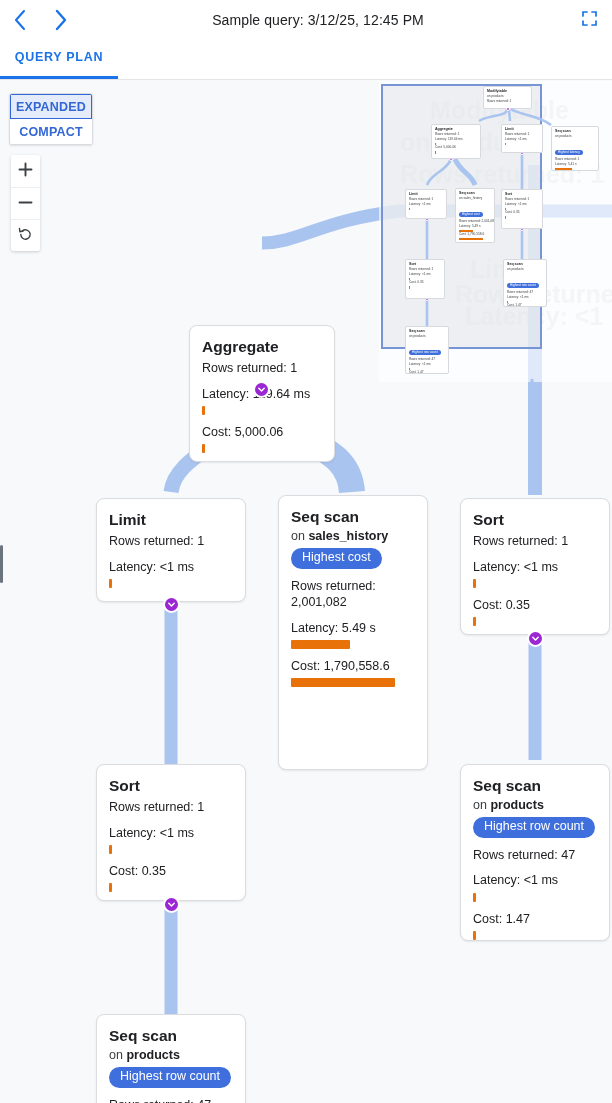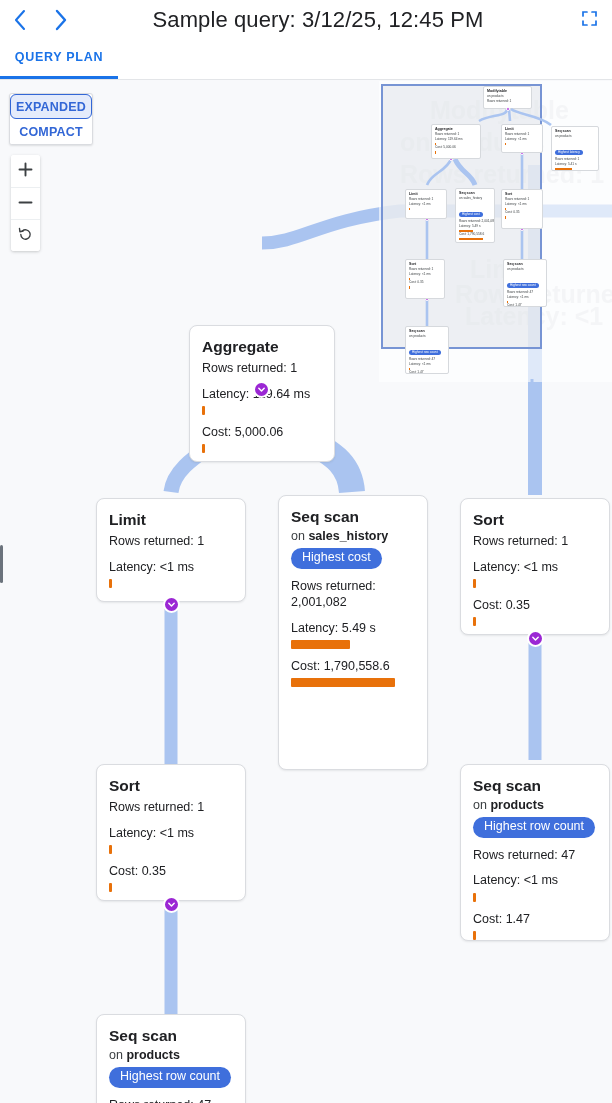--- a/index.html
+++ b/index.html
@@ -15,21 +15,21 @@
   .header {
     position: absolute; top: 0; left: 0; width: 612px; height: 39px;
     background: #ffffff; display: flex; align-items: center;
   }
   .nav-btn {
     width: 40px; height: 39px; display: flex; align-items: center; justify-content: center;
     background: none; border: none; cursor: pointer;
   }
   .nav-btn svg { display: block; }
   .header-title {
-    flex: 1; text-align: center; font-size: 22px; color: #202124;
+    flex: 1; text-align: center; font-size: 14px; color: #202124;
     letter-spacing: 0.1px; margin-left: -10px; white-space: nowrap;
   }
   .fullscreen-btn {
     width: 46px; height: 39px; display: flex; align-items: center; justify-content: center;
     background: none; border: none; cursor: pointer;
   }
 
   
   .tabbar {
     position: absolute; top: 39px; left: 0; width: 612px; height: 41px;
@@ -85,21 +85,21 @@
     position: absolute; left: 9px; top: 13px; width: 84px;
     background: #ffffff; border: 1px solid #dadce0; border-radius: 3px;
     box-shadow: 0 1px 2px rgba(60,64,67,0.14); overflow: hidden;
   }
   .mode-btn {
     width: 100%; height: 25px; display: flex; align-items: center; justify-content: center;
     font-size: 12.5px; font-weight: 700; color: #3367d6; letter-spacing: 0.2px;
     background: #ffffff; border: none; cursor: pointer;
     font-family: "Liberation Sans", sans-serif;
   }
-  .mode-btn.selected { background: #e4ebfb; outline: 1.5px solid #3367d6; outline-offset: -1.5px; border-radius: 6px; }
+  .mode-btn.selected { background: #e4ebfb; outline: 1.5px solid #3367d6; outline-offset: -1.5px; }
 
   .zoom-controls {
     position: absolute; left: 11px; top: 75px; width: 29px;
     background: #ffffff; border-radius: 3px;
     box-shadow: 0 1px 3px rgba(60,64,67,0.26); overflow: hidden;
   }
   .zoom-btn {
     width: 29px; height: 32px; display: flex; align-items: center; justify-content: center;
     background: #ffffff; border: none; cursor: pointer; color: #3c4043;
   }

